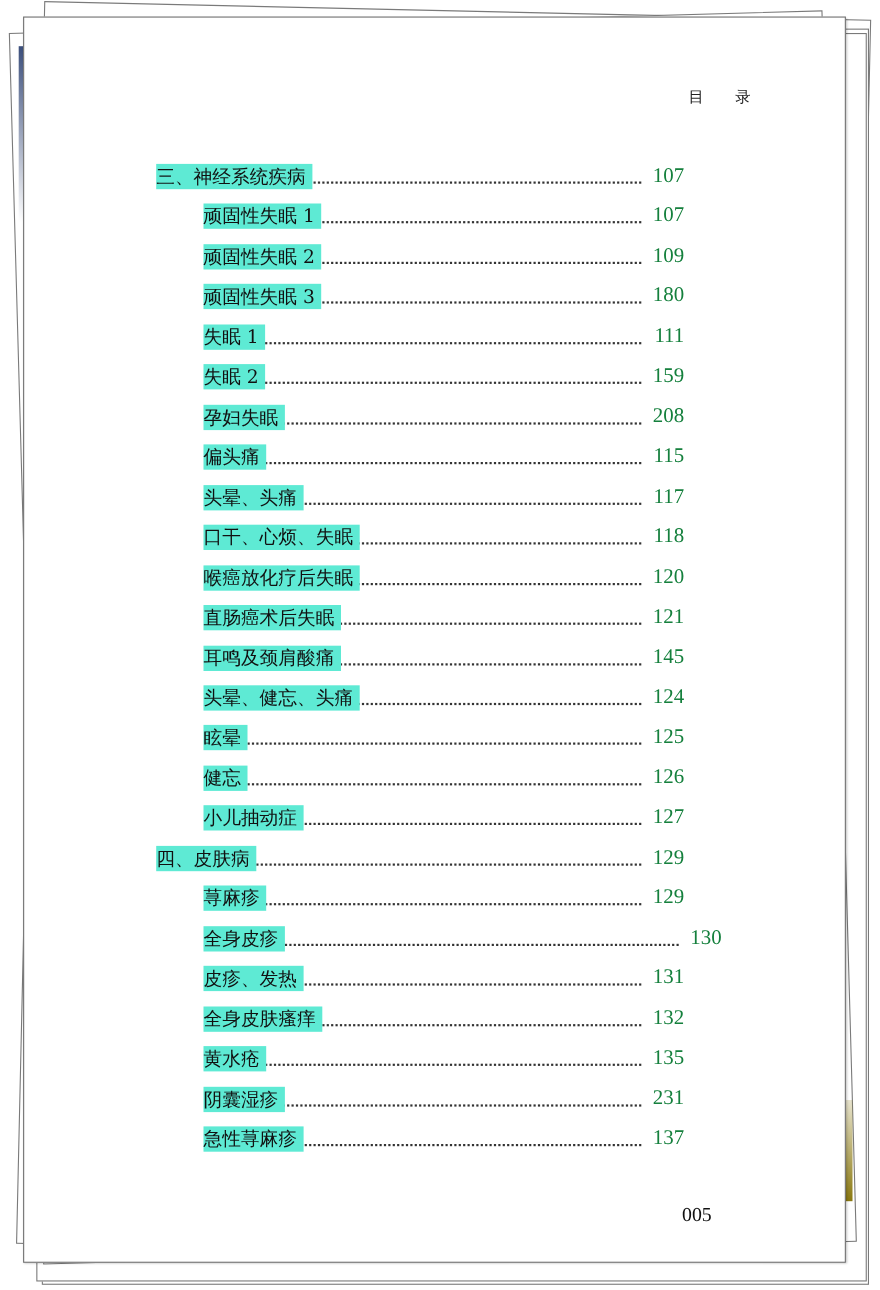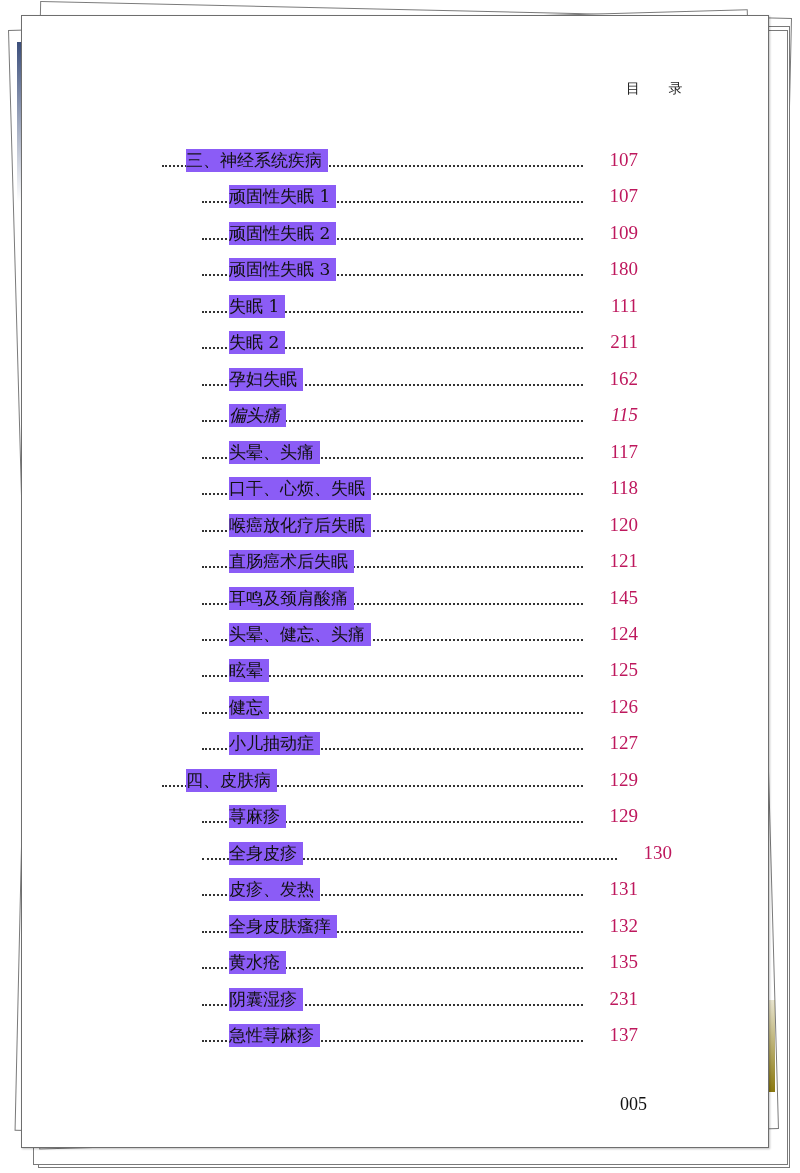--- a/index.html
+++ b/index.html
@@ -8,26 +8,26 @@
   .back1 { left:38px; top:26px; width:752px; height:1142px; }
   .back2 { left:33px; top:30px; width:755px; height:1135px; }
   .tilt-left { left:8px; top:30px; width:740px; height:1120px; transform:rotate(-1.6deg); transform-origin:top left; }
   .tilt-right { left:40px; top:18px; width:752px; height:1130px; transform:rotate(1.3deg); transform-origin:top right; }
   .blue-strip { position:absolute; left:17px; top:42px; width:6px; height:160px; background:linear-gradient(#3c4f7c, rgba(60,79,124,0)); }
   .olive-strip { position:absolute; left:767px; top:1000px; width:8px; height:92px; background:linear-gradient(rgba(140,120,10,0.2), #8a7810); }
   .page { position:absolute; left:21px; top:15px; width:748px; height:1133px; background:#fff; border:1.5px solid #6e6e6e; box-sizing:border-box; box-shadow:1px 1px 2px rgba(0,0,0,0.25); }
   .header { position:absolute; left:604px; top:64px; font-family:"DejaVu Sans", sans-serif; font-size:14px; color:#222; letter-spacing:12px; }
   .toc { position:absolute; left:0; top:0; }
   .row { position:absolute; left:0; width:748px; height:30px; font-size:17px; color:#111; }
-  .row .title { position:absolute; white-space:nowrap; background:#8b5cf6; padding-right:6px;margin-left:44px; }
+  .row .title { position:absolute; white-space:nowrap; background:#5eead4; padding-right:6px; }
   .row.section .title { left:120px; }
   .row.item .title { left:163px; }
   .row .dots { position:absolute; right:187px; top:14px; height:2px; border-bottom:2px dotted #333; }
   .row.section .dots { left:290px; }
-  .row .page-num { position:absolute; right:132px; font-family:"Liberation Serif", serif; font-size:19px; color:#be185d; background:#fff; padding-left:4px; }
+  .row .page-num { position:absolute; right:148px; font-family:"Liberation Serif", serif; font-size:19px; color:#15803d; background:#fff; padding-left:4px; }
   .folio { position:absolute; left:598px; top:1078px; font-family:"Liberation Serif", serif; font-size:18px; color:#111; }
 </style>
 </head>
 <body>
 
 <div class="sheet tilt-right"></div>
 <div class="sheet back1"></div>
 <div class="sheet back2"></div>
 <div class="sheet tilt-left"></div>
 <div class="blue-strip"></div>
@@ -57,28 +57,28 @@
         <span class="page-num">180</span>
       </div>
       <div class="row item" style="top: 278.84px;">
         <span class="dots" style="left: 180px;"></span>
         <span class="title">失眠 1</span>
         <span class="page-num">111</span>
       </div>
       <div class="row item" style="top: 315.3px;">
         <span class="dots" style="left: 180px;"></span>
         <span class="title">失眠 2</span>
-        <span class="page-num">211</span>
+        <span class="page-num">159</span>
       </div>
       <div class="row item" style="top: 351.76px;">
         <span class="dots" style="left: 180px;"></span>
         <span class="title">孕妇失眠</span>
-        <span class="page-num">162</span>
+        <span class="page-num">208</span>
       </div>
-      <div class="row item" style="top: 388.22px; font-style: italic;">
+      <div class="row item" style="top: 388.22px;">
         <span class="dots" style="left: 180px;"></span>
         <span class="title">偏头痛</span>
         <span class="page-num">115</span>
       </div>
       <div class="row item" style="top: 424.68px; text-align: center;">
         <span class="dots" style="left: 180px;"></span>
         <span class="title">头晕、头痛</span>
         <span class="page-num">117</span>
       </div>
       <div class="row item" style="top: 461.14px;">

